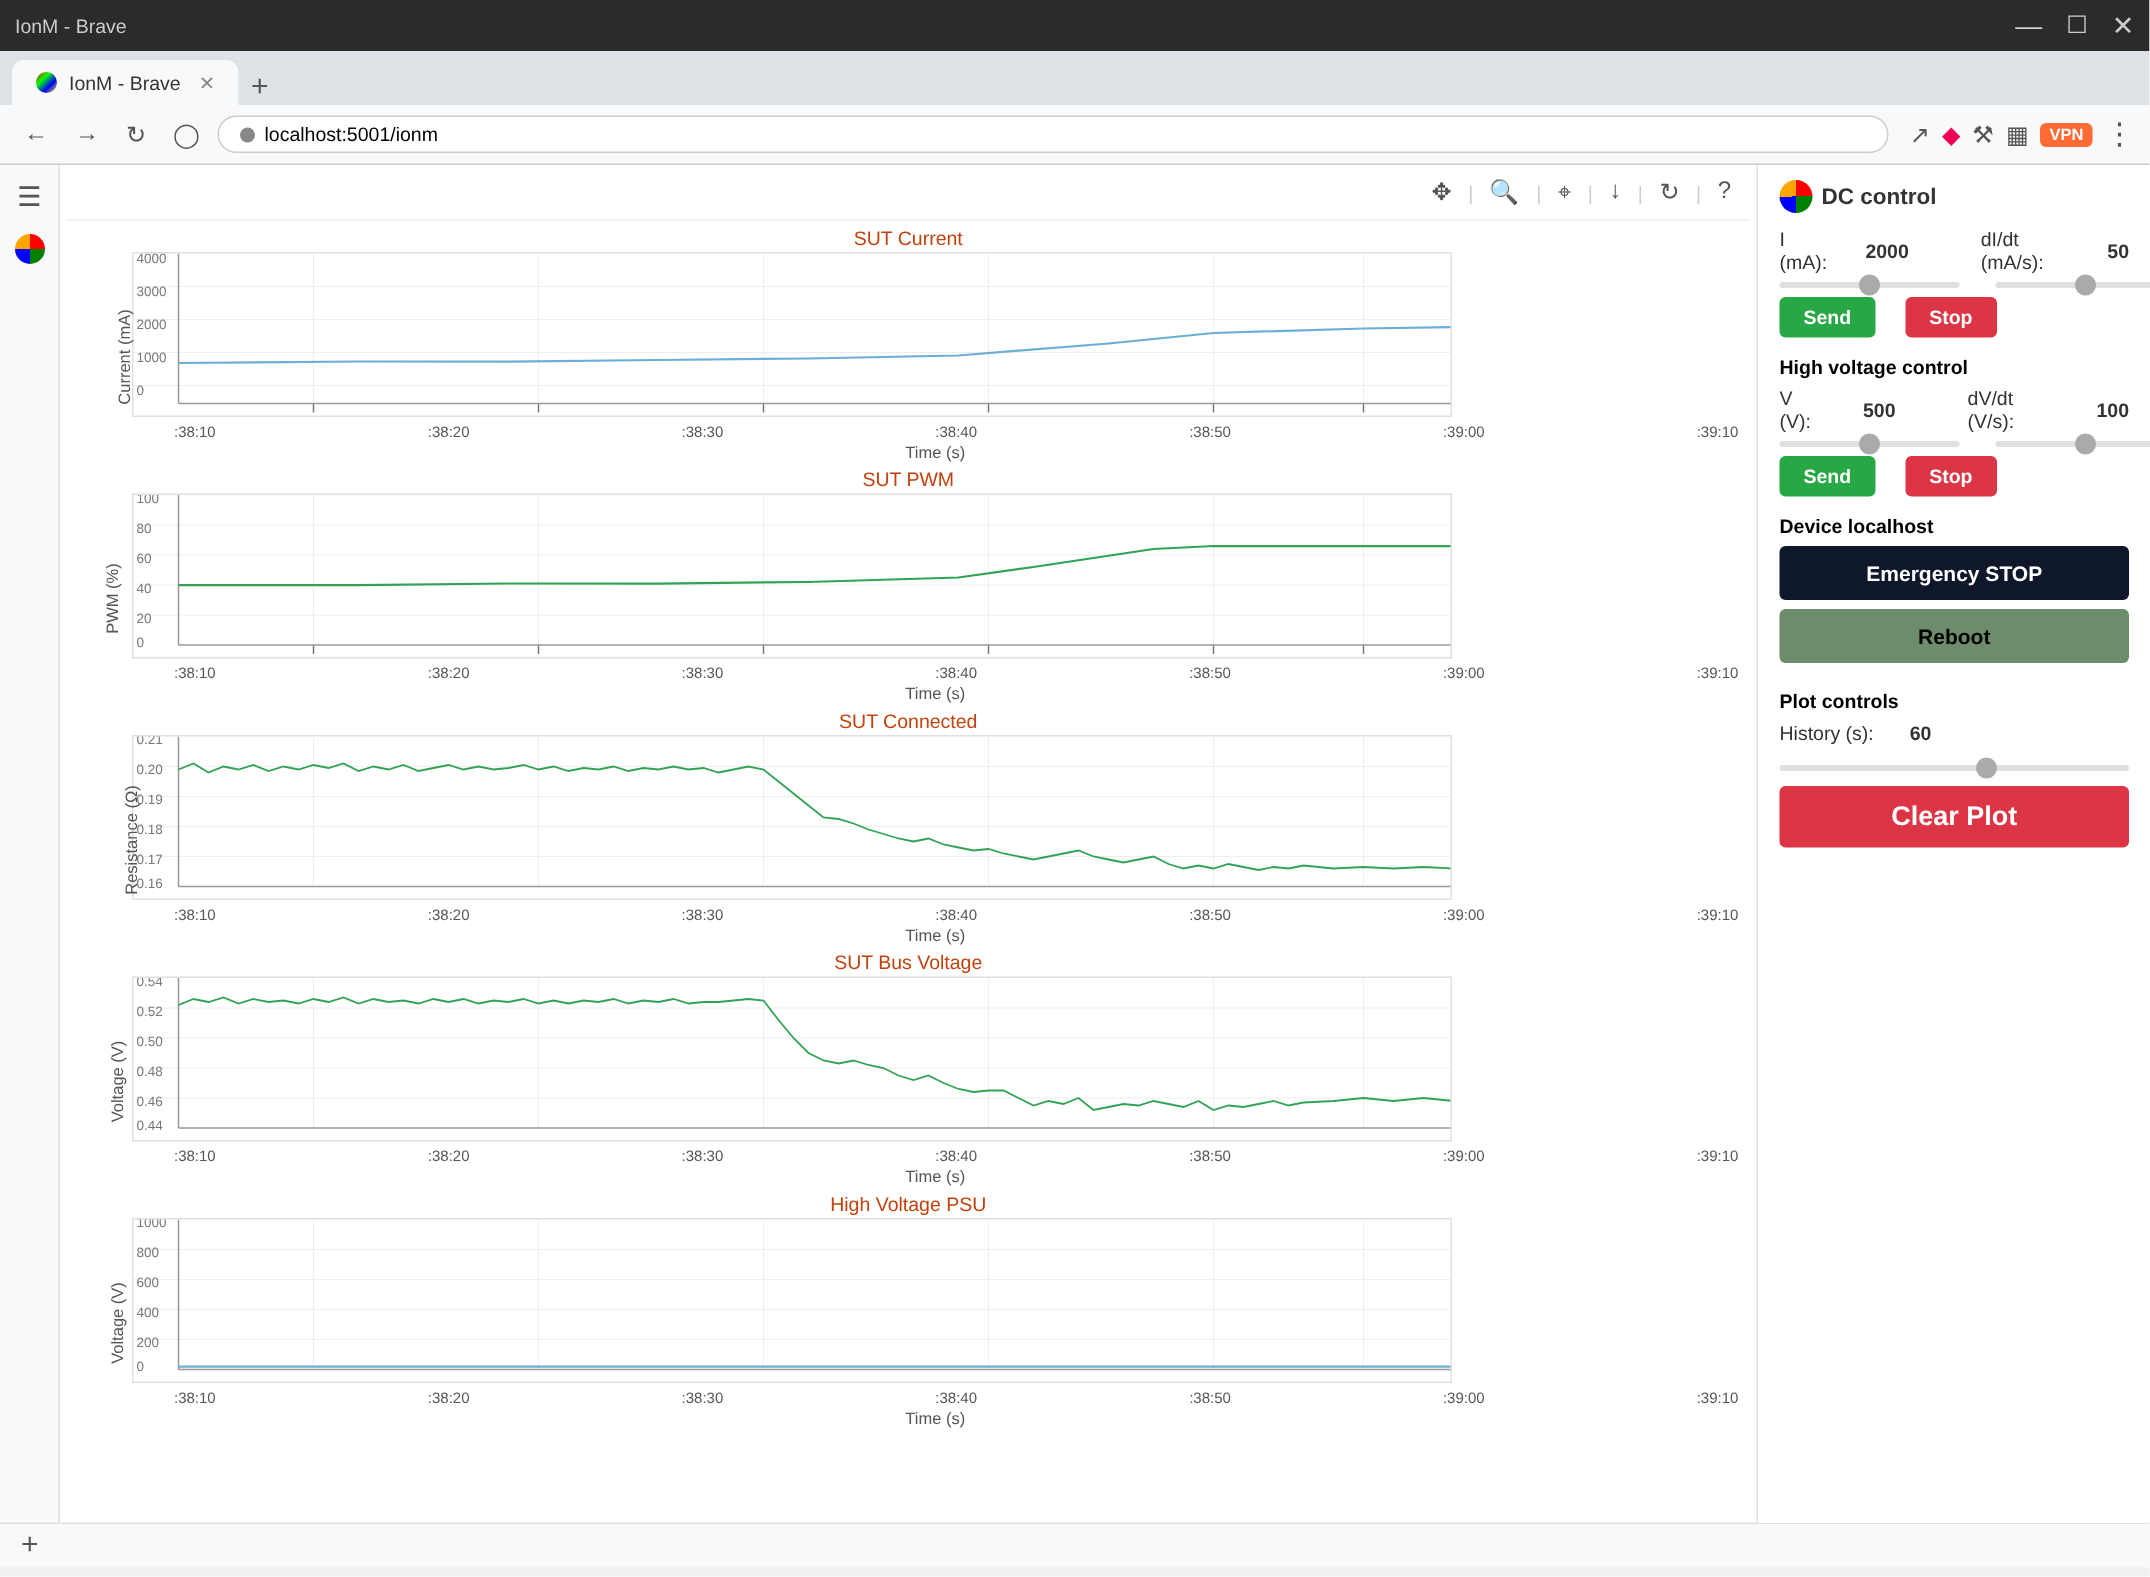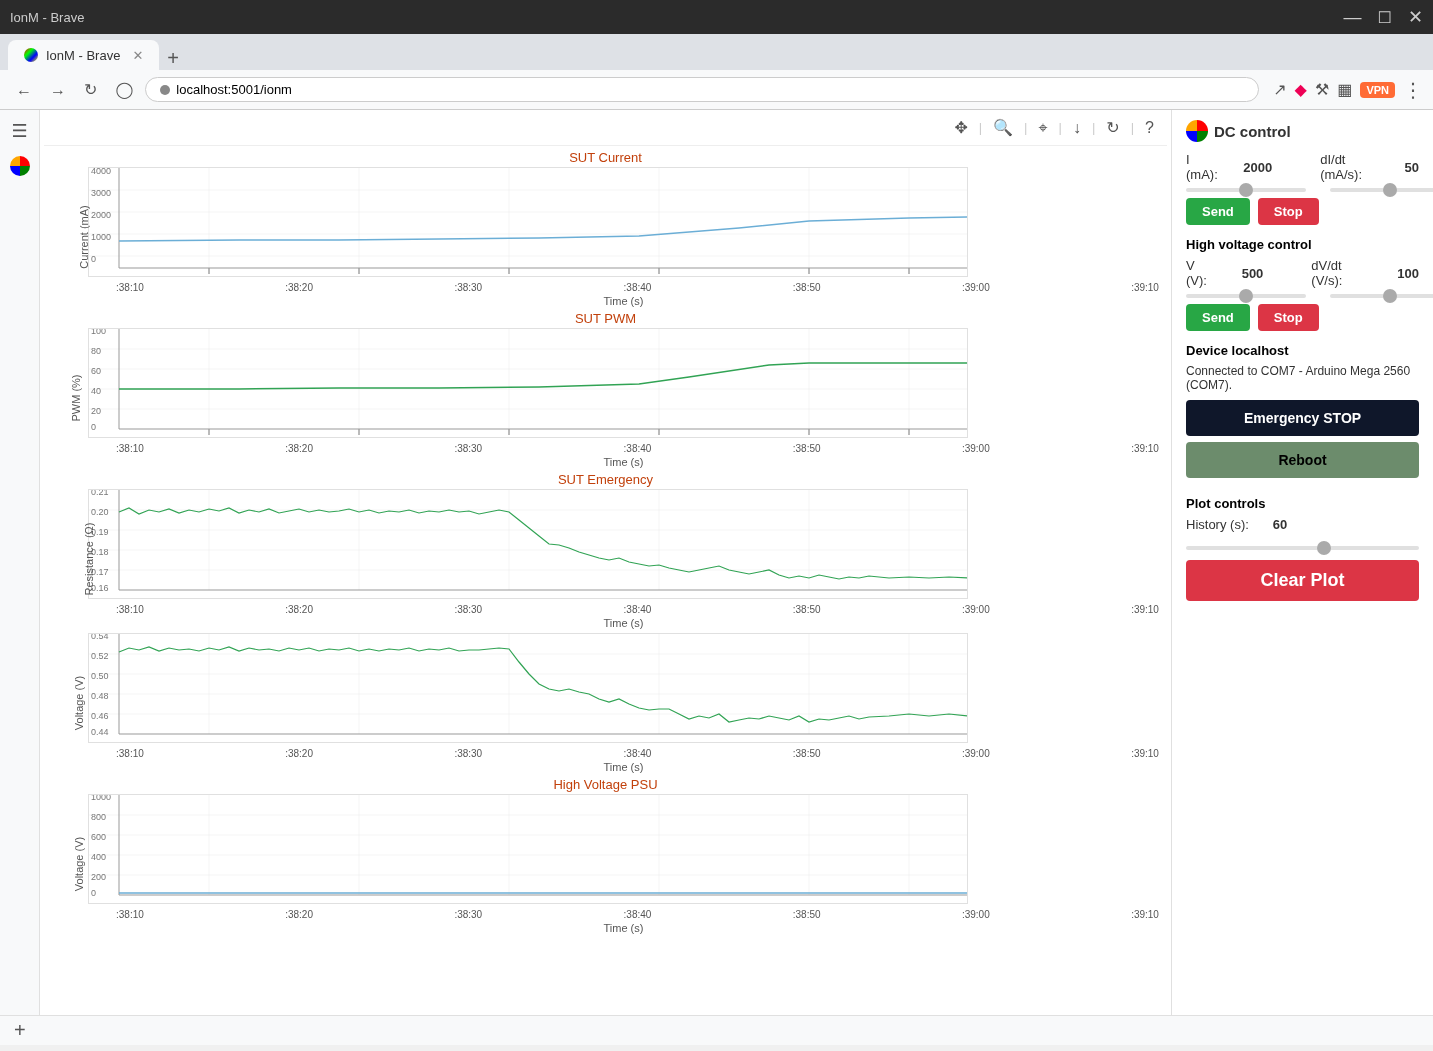--- a/index.html
+++ b/index.html
@@ -250,21 +250,21 @@
       margin-bottom: 8px;
     }
     .panel-logo {
       width: 22px; height: 22px;
       border-radius: 50%;
       background: conic-gradient(red 0deg 90deg, green 90deg 180deg, blue 180deg 270deg, orange 270deg 360deg);
     }
 
     .btn-row {
       display: flex;
-      gap: 8px;
+      gap: 20px;
       margin-bottom: 4px;
       align-items: center;
     }
 
     
     .vpn-badge {
       background: #ff6b35;
       color: #fff;
       font-size: 11px;
       padding: 2px 6px;
@@ -427,21 +427,21 @@
               <span>:38:50</span>
               <span>:39:00</span>
               <span>:39:10</span>
           </div>
         </div>
         <div class="chart-x-label">Time (s)</div>
       </div>
     </div>
 
     <div class="chart-container">
-      <div class="chart-title">SUT Emergency</div>
+      <div class="chart-title">SUT Connected</div>
       <div class="chart-wrap">
         <div class="chart-y-label">Resistance (Ω)</div>
         <div class="chart-svg-area">
           <svg width="880" height="110" style="background:#fff;border:1px solid #e0e0e0;">
             <line x1="0" y1="20" x2="880" y2="20" stroke="#e8e8e8" stroke-width="0.5"></line>
             <line x1="0" y1="40" x2="880" y2="40" stroke="#e8e8e8" stroke-width="0.5"></line>
             <line x1="0" y1="60" x2="880" y2="60" stroke="#e8e8e8" stroke-width="0.5"></line>
             <line x1="0" y1="80" x2="880" y2="80" stroke="#e8e8e8" stroke-width="0.5"></line>
             <text x="2" y="5" font-size="9" fill="#777">0.21</text>
             <text x="2" y="25" font-size="9" fill="#777">0.20</text>
@@ -468,20 +468,21 @@
               <span>:38:50</span>
               <span>:39:00</span>
               <span>:39:10</span>
           </div>
         </div>
         <div class="chart-x-label">Time (s)</div>
       </div>
     </div>
 
     <div class="chart-container">
+      <div class="chart-title">SUT Bus Voltage</div>
       <div class="chart-wrap">
         <div class="chart-y-label">Voltage (V)</div>
         <div class="chart-svg-area">
           <svg width="880" height="110" style="background:#fff;border:1px solid #e0e0e0;">
             <line x1="0" y1="20" x2="880" y2="20" stroke="#e8e8e8" stroke-width="0.5"></line>
             <line x1="0" y1="40" x2="880" y2="40" stroke="#e8e8e8" stroke-width="0.5"></line>
             <line x1="0" y1="60" x2="880" y2="60" stroke="#e8e8e8" stroke-width="0.5"></line>
             <line x1="0" y1="80" x2="880" y2="80" stroke="#e8e8e8" stroke-width="0.5"></line>
             <text x="2" y="5" font-size="9" fill="#777">0.54</text>
             <text x="2" y="25" font-size="9" fill="#777">0.52</text>
@@ -596,21 +597,20 @@
       <input type="range" class="slider" style="width: 120px;" value="50">
       <input type="range" class="slider" style="width: 120px;" value="50">
     </div>
     <div class="btn-row">
       <button class="btn-green">Send</button>
       <button class="btn-red-outline">Stop</button>
     </div>
 
     
     <div class="section-title">Device localhost</div>
-    <div class="device-status">Connected to COM7 - Arduino Mega 2560 (COM7).</div>
     <button class="btn-emergency">Emergency STOP</button>
     <button class="btn-reboot">Reboot</button>
 
     
     <div class="section-title">Plot controls</div>
     <div class="control-row">
       <span class="control-label">History (s):</span>
       <span class="control-label control-value">60</span>
     </div>
     <input type="range" class="slider" style="width: 100%; margin-bottom: 10px;" value="60">

